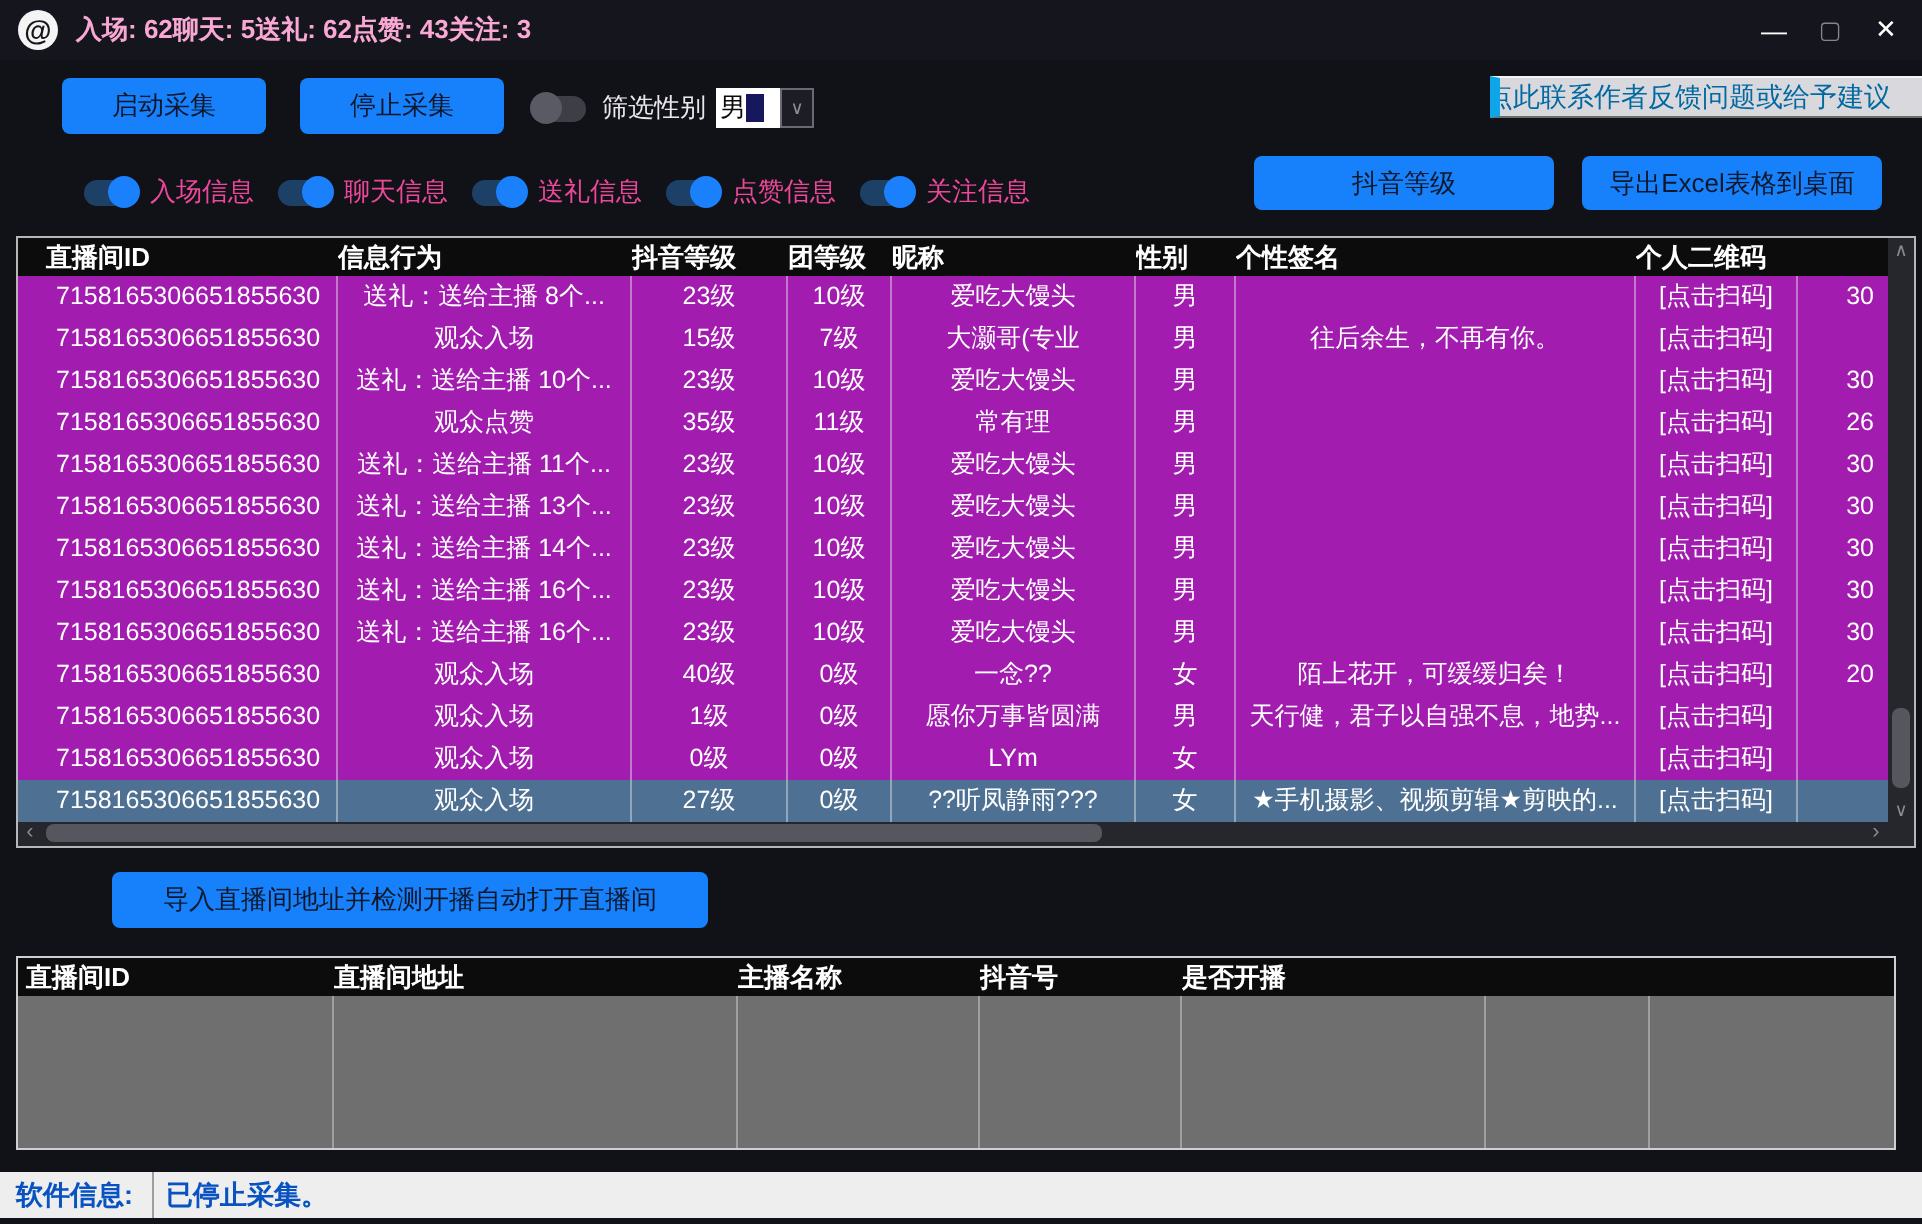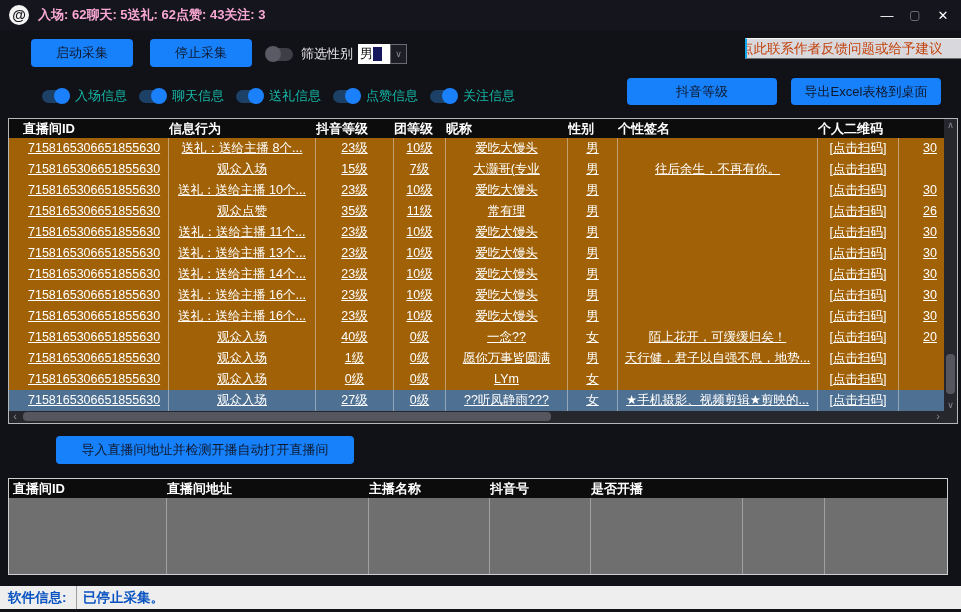--- a/index.html
+++ b/index.html
@@ -37,37 +37,37 @@
   .toggle.off .knob { left:-2px; background:#5a5a64; }
   .gender-group { position:absolute; left:267px; top:43px; height:22px; display:flex; align-items:center; }
   .gender-group .lbl { margin-left:8px; font-size:13px; color:#e8e8ec; }
   .combo { margin-left:5px; height:20px; display:flex; }
   .combo-field { width:32px; height:20px; background:#fff; color:#0a0a0a; font-size:13px;
                  line-height:20px; padding-left:2px; display:flex; }
   .combo-sel { width:9px; height:14px; margin-top:3px; background:#17175e; }
   .combo-arrow { width:17px; height:20px; border:1px solid #6a6a74; background:#1d1d25;
                  color:#8f8f99; font-size:9px; display:flex; align-items:center; justify-content:center; }
   .contact-note { position:absolute; left:745px; top:38px; width:216px; height:21px;
-                  background:#d9d9dd; border-top:1px solid #f5f5f5; border-left:2px solid #0ea5e9;
+                  background:#d9d9dd; border-top:1px solid #f5f5f5; border-left:5px solid #0ea5e9;
                   border-bottom:1px solid #6d6d6d; border-right:none;
-                  color:#c2410c; font-size:13.5px; line-height:19px; white-space:nowrap;
+                  color:#0369a1; font-size:13.5px; line-height:19px; white-space:nowrap;
                   overflow:hidden; text-indent:-7px; }
   
   .filters-row { position:absolute; left:42px; top:87px; display:flex; gap:12px; align-items:center; }
   .filter-group { display:flex; align-items:center; }
-  .filter-group .flbl { margin-left:7px; font-size:13px; color:#14b8a6; }
+  .filter-group .flbl { margin-left:7px; font-size:13px; color:#ec4899; }
   
   .table1 { position:absolute; left:8px; top:118px; width:950px; height:306px;
             border:1px solid #b7b7bb; background:#7b7b7b; }
   .thead { display:flex; height:19px; line-height:19px; background:#0c0c0c;
            font-size:13px; font-weight:bold; color:#fff;
            position:absolute; top:0; left:0; right:13px; }
   .hcell { text-align:left; overflow:hidden; white-space:nowrap; }
   .hcell.left { text-align:left; padding-left:14px; }
-  .tbody { position:absolute; top:19px; left:0; right:13px; bottom:12px; background:#a16207; overflow:hidden;text-decoration:underline; }
+  .tbody { position:absolute; top:19px; left:0; right:13px; bottom:12px; background:#a21caf; overflow:hidden; }
   .trow { display:flex; height:21px; line-height:21px; font-size:12.5px; color:#fff; }
   .trow.selected { background:#4e7092; }
   .cell { overflow:hidden; white-space:nowrap; text-align:center;
           border-right:1px solid rgba(235,235,235,.45); }
   .c0 { width:160px; } .c1 { width:147px; } .c2 { width:78px; } .c3 { width:52px; }
   .c4 { width:122px; } .c5 { width:50px; } .c6 { width:200px; } .c7 { width:81px; }
   .c8 { flex:1; border-right:none !important; }
   .cell.c0 { text-align:left; padding-left:19px; }
   .cell.c8 { text-align:right; padding-right:7px; }
   

